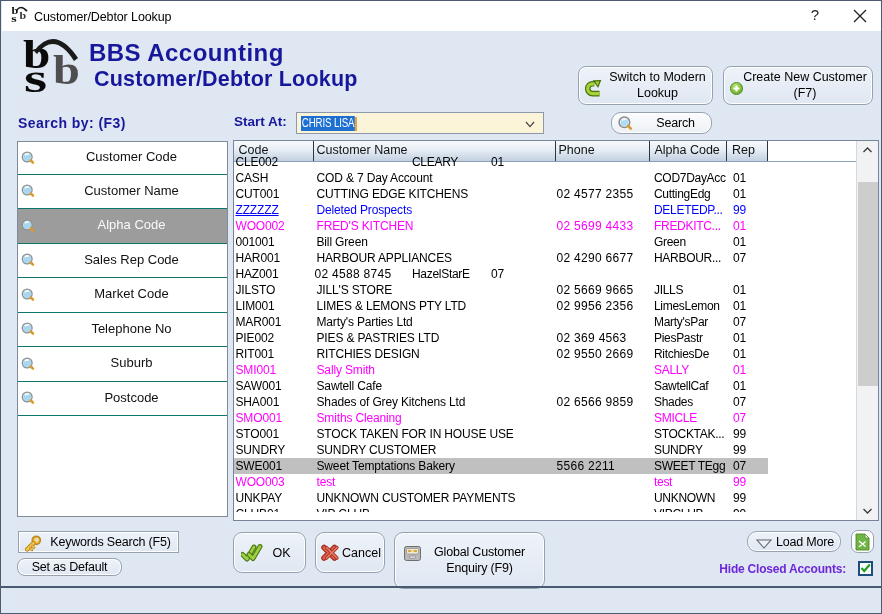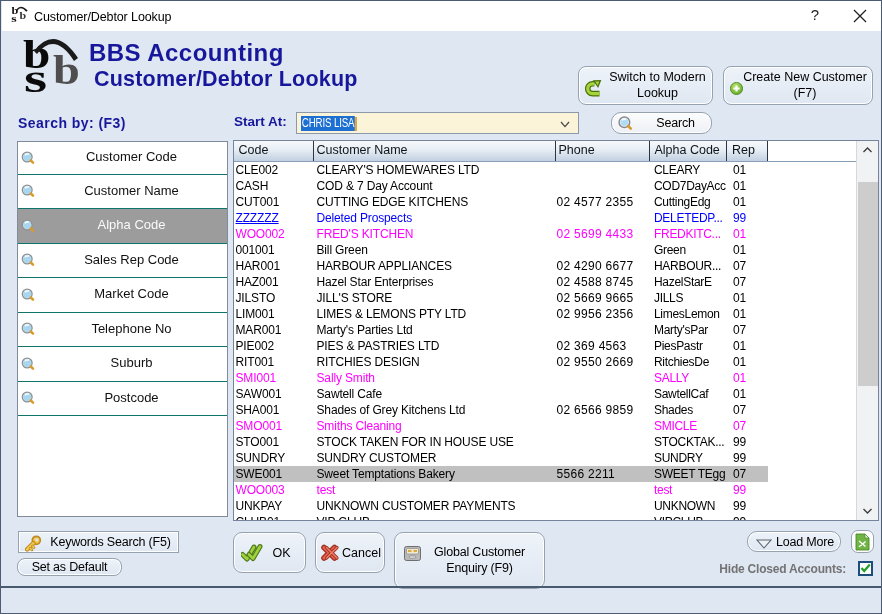--- a/index.html
+++ b/index.html
@@ -19,54 +19,54 @@
   
   #searchby { position:absolute; left:17px; top:115px; font-size:14px; font-weight:bold; line-height:1; letter-spacing:0.45px;}
   #navpanel { position:absolute; left:16px; top:140px; width:211px; height:376px; background:#fff; border:1px solid #808b99; }
   .navrow { position:relative; width:100%; height:34.5px; border-bottom:1px solid #0f766e; display:flex; align-items:center; justify-content:center; font-size:13px; color:#111; }
   .navrow:first-child { height:32.5px; }
   .navrow span { margin-left:18px; margin-top:-2px; }
   .navrow.sel { background:#9c9c9c; color:#fafafa; }
   .navrow svg { position:absolute; left:3px; top:50%; margin-top:-7px; }
   
   #startat { position:absolute; left:233px; top:114.4px; font-size:13.5px; font-weight:bold; line-height:1; }
-  #combo { position:absolute; left:295px; top:111px; width:283px; height:22px; background:#fcf4d9; border:1px solid #8b99ab; }
+  #combo { position:absolute; left:295px; top:111px; width:248px; height:22px; background:#fcf4d9; border:1px solid #8b99ab; }
   #combosel { position:absolute; left:4px; top:3px; height:15px; background:#1d6fd1; color:#fff; font-size:12.5px; line-height:15px; letter-spacing:-0.2px; padding:0 1px; transform:scaleX(0.78); transform-origin:0 0; }
   #caret { position:absolute; left:58px; top:3.5px; width:2px; height:14px; background:#e8a33d; }
   #combochev { position:absolute; right:8px; top:8px; width:10px; height:7px; }
   #searchbtn { left:610px; top:111px; width:101px; height:21.5px; border-radius:10px; background:linear-gradient(#fbfcfd,#eef1f5); }
   
   #table { position:absolute; left:232px; top:139px; width:646px; height:381px; background:#fff; border:1px solid #76839b; }
   #thead { position:absolute; left:0; top:0; width:622px; height:21px; background:linear-gradient(#f7fafc 0%, #e6edf4 45%, #c2d0e1 100%); border-bottom:1px solid #8aa0b8; display:flex; }
   .th { height:100%; border-right:1px solid #2e3542; font-size:12.5px; line-height:19px; padding-left:2.5px; color:#101418; }
   .th.c0 { padding-left:4.5px; } .th.c2 { padding-left:2.5px; } .th.c3 { padding-left:4.5px; }
   .th.c4 { padding-left:5px; }
   .th.last { background:#fff; border-right:none; flex:1; }
-  #tbody { position:absolute; left:0; top:21px; width:608px; height:358px; overflow:hidden; }
+  #tbody { position:absolute; left:0; top:13px; width:608px; height:358px; overflow:hidden; }
   .tr { display:flex; height:16px; font-size:12px; line-height:16px; color:#000; letter-spacing:-0.15px; width:534px; }
   .td { white-space:nowrap; overflow:hidden; }
   .c0 { width:80px; } .c1 { width:242px; } .c2 { width:94px; } .c3 { width:77px; } .c4 { width:41px; }
   .td.c0 { padding-left:1.5px; } .td.c1 { padding-left:2.5px; } .td.c2 { padding-left:0.5px; letter-spacing:0.3px; }
   .td.c3 { padding-left:4px; overflow:visible; letter-spacing:-0.3px; } .td.c4 { padding-left:6px; }
   .tr.blue { color:#0000ff; }
   .tr.mag { color:#ff00ff; }
   .tr.sel { background:#c0c0c0; }
   
   #vscroll { position:absolute; right:0; top:0; width:22px; height:379px; background:#f1f2f4; border-left:1px solid #d5d9de; }
   #vthumb { position:absolute; left:1px; top:41px; width:20px; height:204px; background:#cdcdcd; }
   .chev { position:absolute; left:5px; width:11px; height:11px; }
   
   #kwbtn { left:17px; top:530px; width:161px; height:22px; border-radius:0; }
   #setdef { left:16px; top:557px; width:105px; height:18px; border-radius:8px; }
   #okbtn { left:232px; top:531px; width:73px; height:41px; border-radius:9px; }
   #cancelbtn { left:314px; top:531px; width:70px; height:41px; border-radius:9px; }
   #globalbtn { left:393px; top:531px; width:151px; height:57px; border-radius:9px; }
   #loadmore { left:746px; top:530px; width:94px; height:21px; border-radius:10px; }
   #excelbtn { left:850px; top:529px; width:23px; height:23px; border-radius:7px; background:#fff; }
-  #hideclosed { position:absolute; right:35px; top:560.5px; font-size:12px; letter-spacing:-0.2px; font-weight:bold; color:#737373; }
+  #hideclosed { position:absolute; right:35px; top:560.5px; font-size:12px; letter-spacing:-0.2px; font-weight:bold; color:#6d28d9; }
   #checkbox { position:absolute; left:857px; top:560px; width:15px; height:15px; background:#fdfdfd; border:2px solid #1d4d7c; }
   
   #statussep { position:absolute; left:0; top:585px; width:882px; height:2px; background:#4a5a6e; }
   #statusbar { position:absolute; left:1px; top:587px; width:880px; height:26px; background:#ffffff;margin-top:46px; }
   #statusdiv { position:absolute; left:36px; top:2px; width:1px; height:24px; background:#b5b5b5; }
   #statustext { position:absolute; left:37px; top:4.5px; font-size:12.5px; letter-spacing:-0.2px; color:#000; }
 </style>
 </head>
 <body>
   <div id="titlebar">
@@ -216,21 +216,20 @@
       <div class="th c0">Code</div>
       <div class="th c1">Customer Name</div>
       <div class="th c2">Phone</div>
       <div class="th c3">Alpha Code</div>
       <div class="th c4">Rep</div>
       <div class="th last"></div>
     </div>
     <div id="tbody">
       <div class="tr">
         <div class="td c0">CLE002</div>
-        <div class="td c1">CLEARY'S HOMEWARES LTD</div>
         <div class="td c2"></div>
         <div class="td c3">CLEARY</div>
         <div class="td c4">01</div>
       </div>
       <div class="tr">
         <div class="td c0">CASH</div>
         <div class="td c1">COD &amp; 7 Day Account</div>
         <div class="td c2"></div>
         <div class="td c3">COD7DayAcc</div>
         <div class="td c4">01</div>
@@ -265,21 +264,20 @@
       </div>
       <div class="tr">
         <div class="td c0">HAR001</div>
         <div class="td c1">HARBOUR APPLIANCES</div>
         <div class="td c2">02 4290 6677</div>
         <div class="td c3">HARBOUR...</div>
         <div class="td c4">07</div>
       </div>
       <div class="tr">
         <div class="td c0">HAZ001</div>
-        <div class="td c1">Hazel Star Enterprises</div>
         <div class="td c2">02 4588 8745</div>
         <div class="td c3">HazelStarE</div>
         <div class="td c4">07</div>
       </div>
       <div class="tr">
         <div class="td c0">JILSTO</div>
         <div class="td c1">JILL'S STORE</div>
         <div class="td c2">02 5669 9665</div>
         <div class="td c3">JILLS</div>
         <div class="td c4">01</div>

